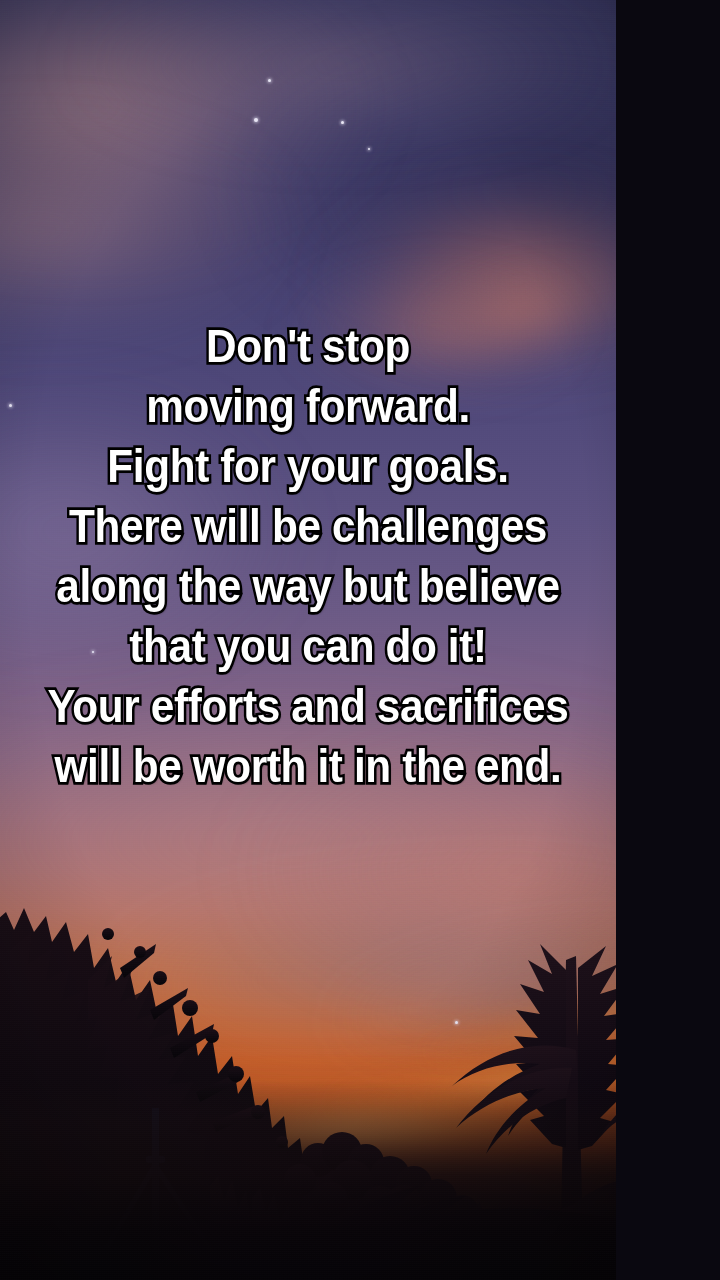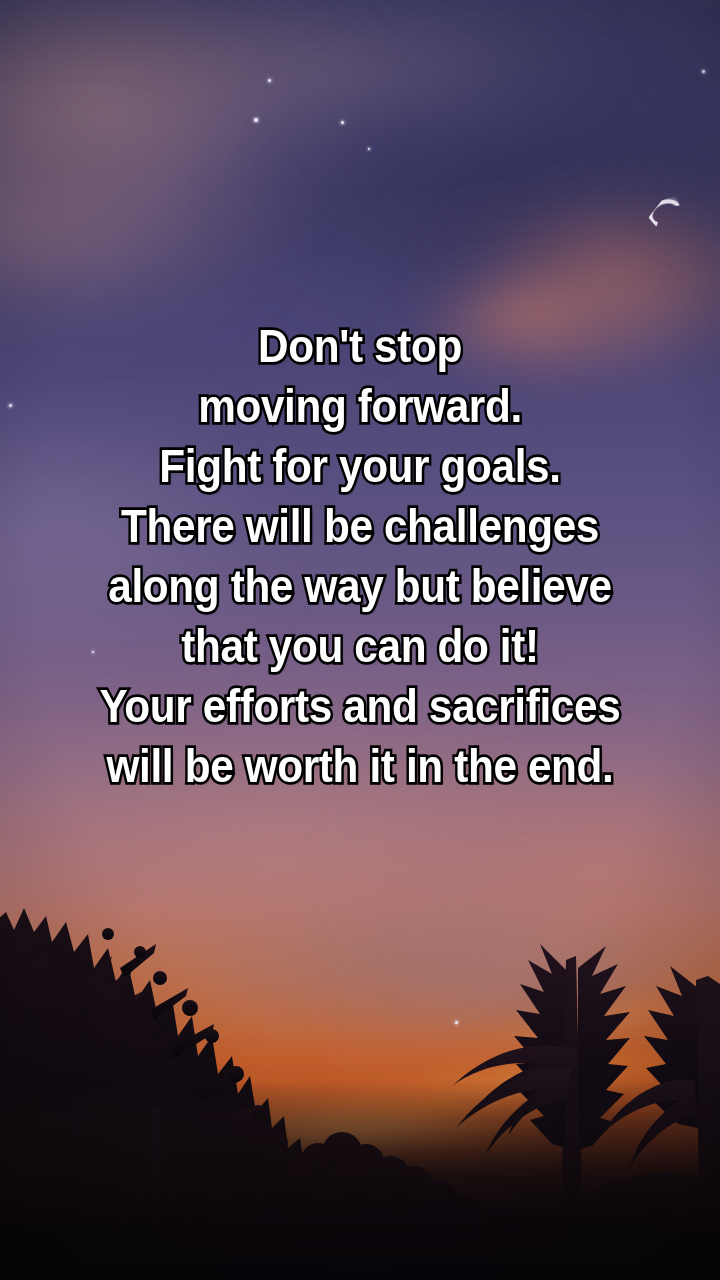--- a/index.html
+++ b/index.html
@@ -7,21 +7,21 @@
 
   html, body {
     width:720px; height:1280px;
     overflow:hidden;
     background:#0a0810;
     font-family:"Liberation Sans", sans-serif;
   }
 
   #poster {
     position:relative;
-    width:720px; height:1280px;
+    width:616px; height:1280px;
     overflow:hidden;
     isolation:isolate;
   }
 
   
   .sky-base {
     position:absolute; inset:0;
     background:
       linear-gradient(to bottom,
         #3b3a66   0px,

